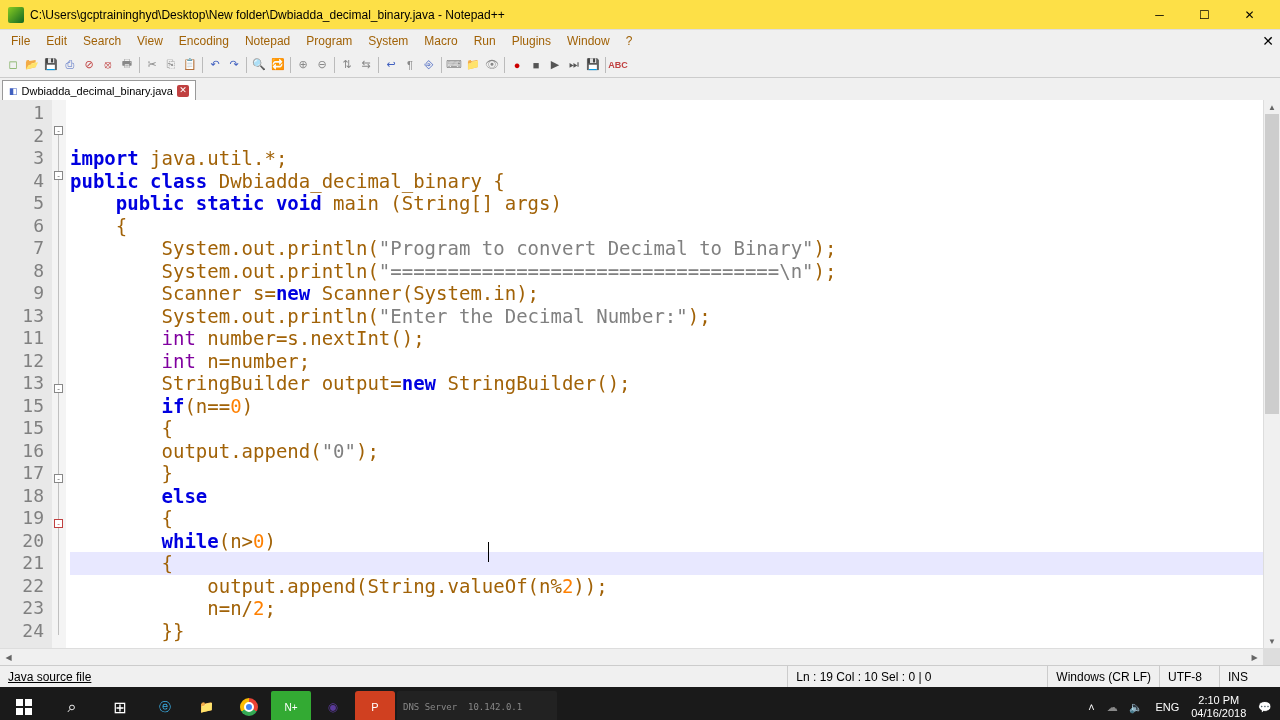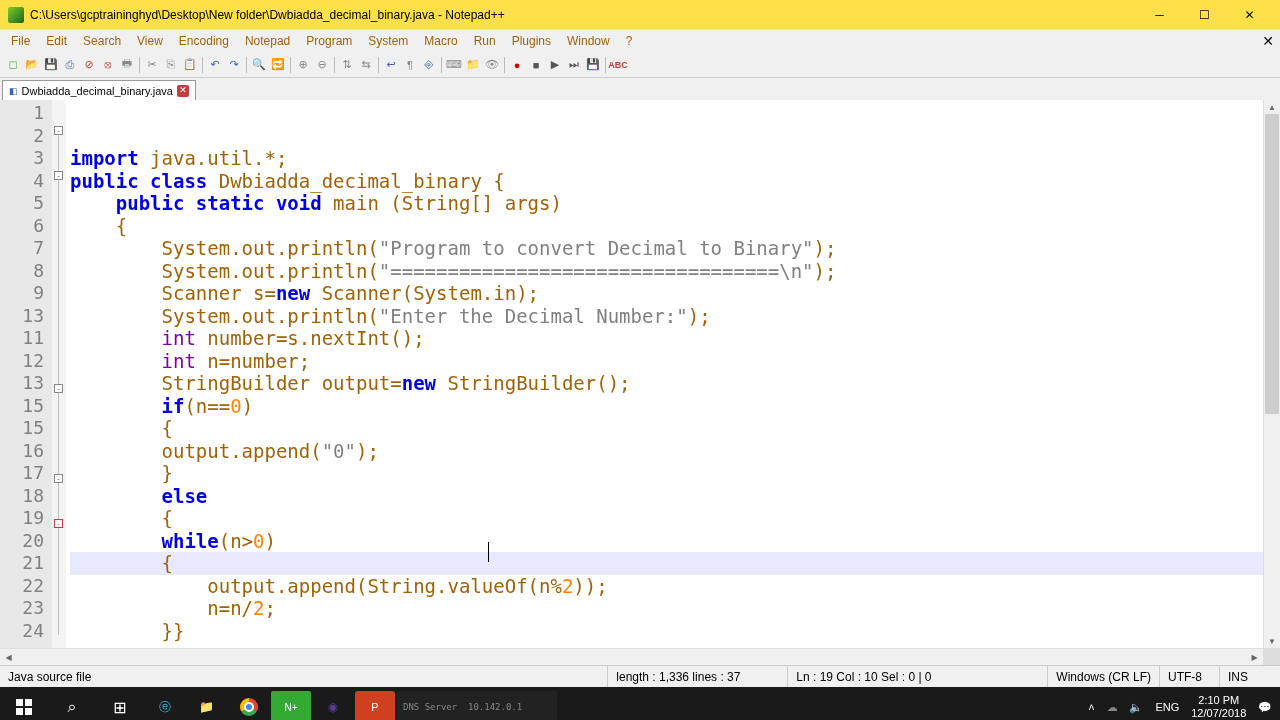--- a/index.html
+++ b/index.html
@@ -41,21 +41,21 @@
 .vscroll { width: 17px; background: #f0f0f0; border-left: 1px solid #ddd; position: relative; }
 .vthumb { position: absolute; top: 14px; left: 1px; right: 1px; height: 300px; background: #cdcdcd; }
 .varrow { position: absolute; left: 0; right: 0; height: 14px; display: flex; align-items: center; justify-content: center; font-size: 8px; color: #666; }
 
 .hscroll { height: 17px; background: #f0f0f0; border-top: 1px solid #ddd; display: flex; }
 .htrack { flex: 1; position: relative; }
 .harrow { width: 17px; display: flex; align-items: center; justify-content: center; font-size: 8px; color: #666; }
 
 .statusbar { height: 22px; background: #f0f0f0; border-top: 1px solid #ccc; display: flex; align-items: center; font-size: 12px; color: #000; }
 .status-cell { padding: 0 8px; border-right: 1px solid #ccc; height: 100%; display: flex; align-items: center; }
-.status-cell.first { flex:1; }
+.status-cell.first { flex:1;text-decoration:underline; }
 .status-cell.narrow{ min-width: 60px;}
 
 .taskbar { height: 40px; background: #1a1a1a; display: flex; align-items: center; color: #fff; }
 .tb-btn { width: 48px; height: 40px; display: flex; align-items: center; justify-content: center; font-size: 16px; }
 .tb-app { width: 40px; height: 32px; margin: 0 1px; display: flex; align-items: center; justify-content: center; border-radius: 2px; }
 .tb-right { margin-left: auto; display: flex; align-items: center; gap: 12px; padding-right: 8px; font-size: 11px; }
 .clock { text-align: center; line-height: 1.2; }
 
 .cursor-caret { position: absolute; width: 1px; height: 20px; background: #000; }
 </style>
@@ -186,21 +186,20 @@
 
 <div class="hscroll">
   <div class="harrow">◀</div>
   <div class="htrack"></div>
   <div class="harrow">▶</div>
   <div style="width:17px;background:#ddd"></div>
 </div>
 
 <div class="statusbar">
   <div class="status-cell first">Java source file</div>
-  <div class="status-cell" style="min-width:180px">length : 1,336    lines : 37</div>
   <div class="status-cell" style="min-width:260px">Ln : 19    Col : 10    Sel : 0 | 0</div>
   <div class="status-cell" style="min-width:110px">Windows (CR LF)</div>
   <div class="status-cell narrow">UTF-8</div>
   <div class="status-cell narrow" style="border-right:none">INS</div>
 </div>
 
 <div class="taskbar">
   <div class="tb-btn">
       <svg width="16" height="16" viewBox="0 0 16 16">
         <rect x="0" y="0" width="7" height="7" fill="#fff"></rect>
@@ -224,17 +223,17 @@
   <div class="tb-app" style="background:#222;width:160px;justify-content:flex-start;padding-left:6px;color:#888;font-size:9px;font-family:monospace">
     <span>DNS Server&nbsp;&nbsp;10.142.0.1</span>
   </div>
   <div class="tb-right">
     <span>˄</span>
     <span style="color:#888">☁</span>
     <span>🔈</span>
     <span>ENG</span>
     <div class="clock">
       <div>2:10 PM</div>
-      <div>12/07/2018</div>
+      <div>04/16/2018</div>
     </div>
     <span>💬</span>
   </div>
 </div>
 
 </body></html>

